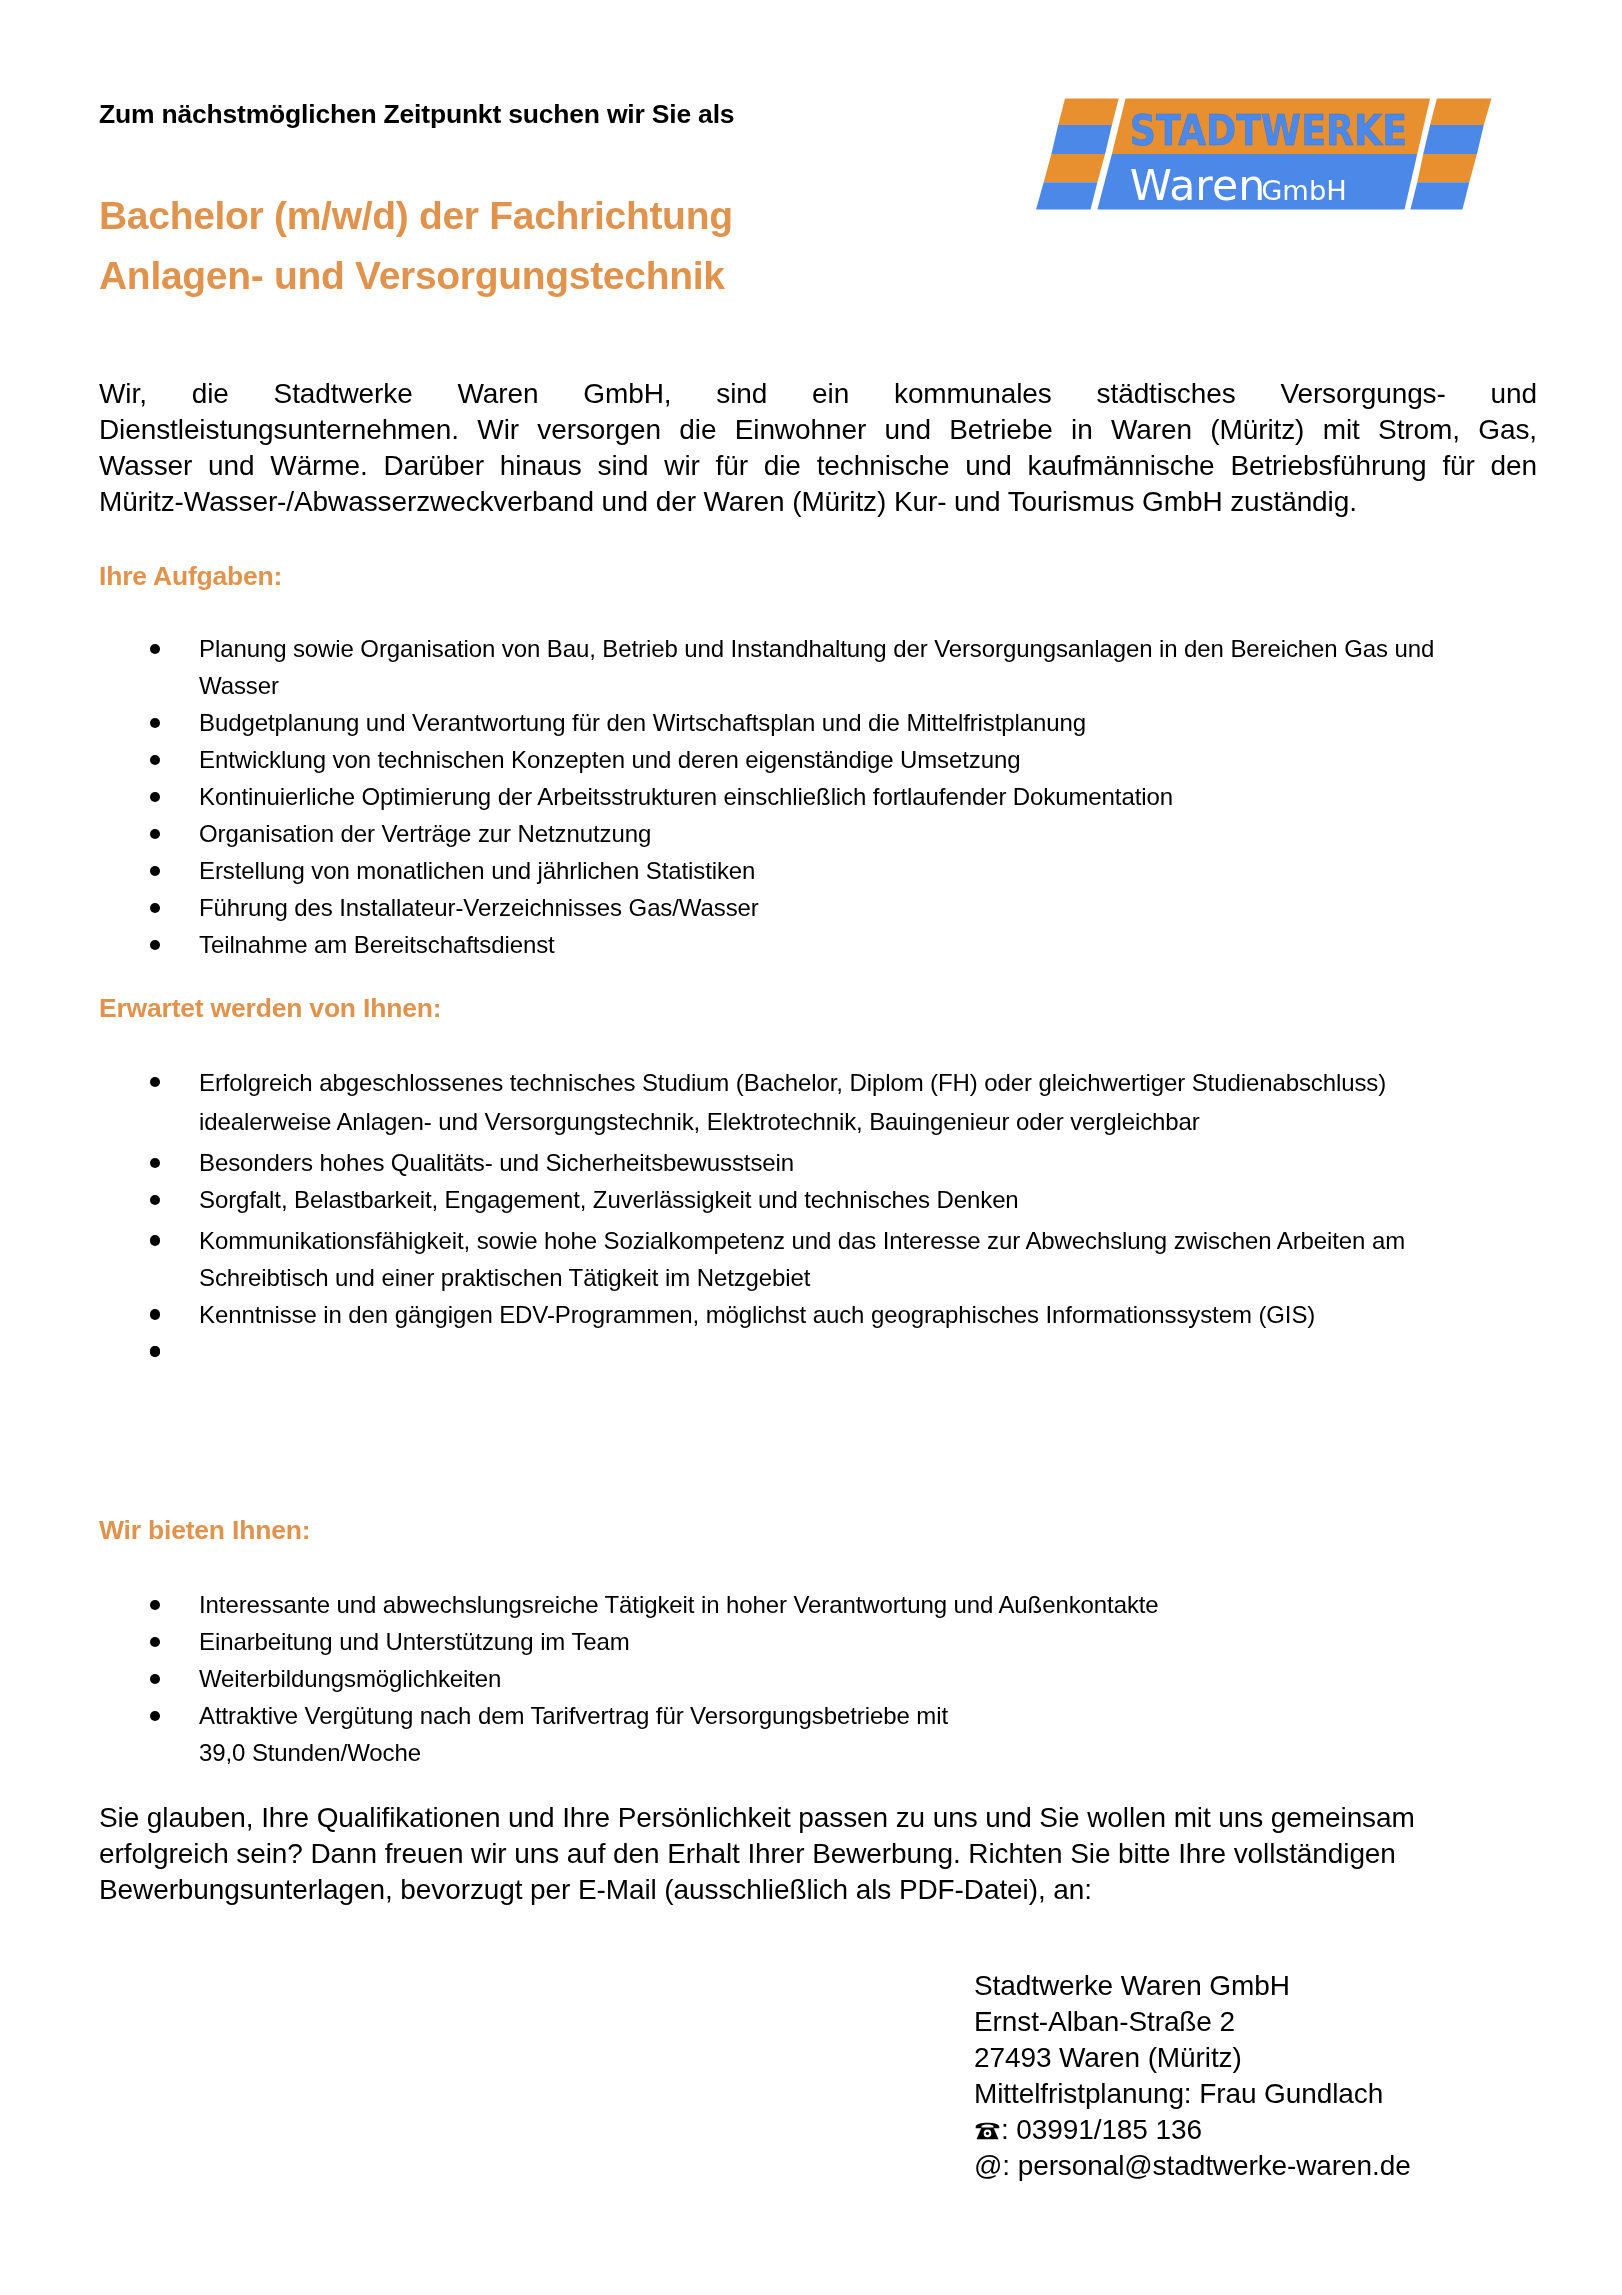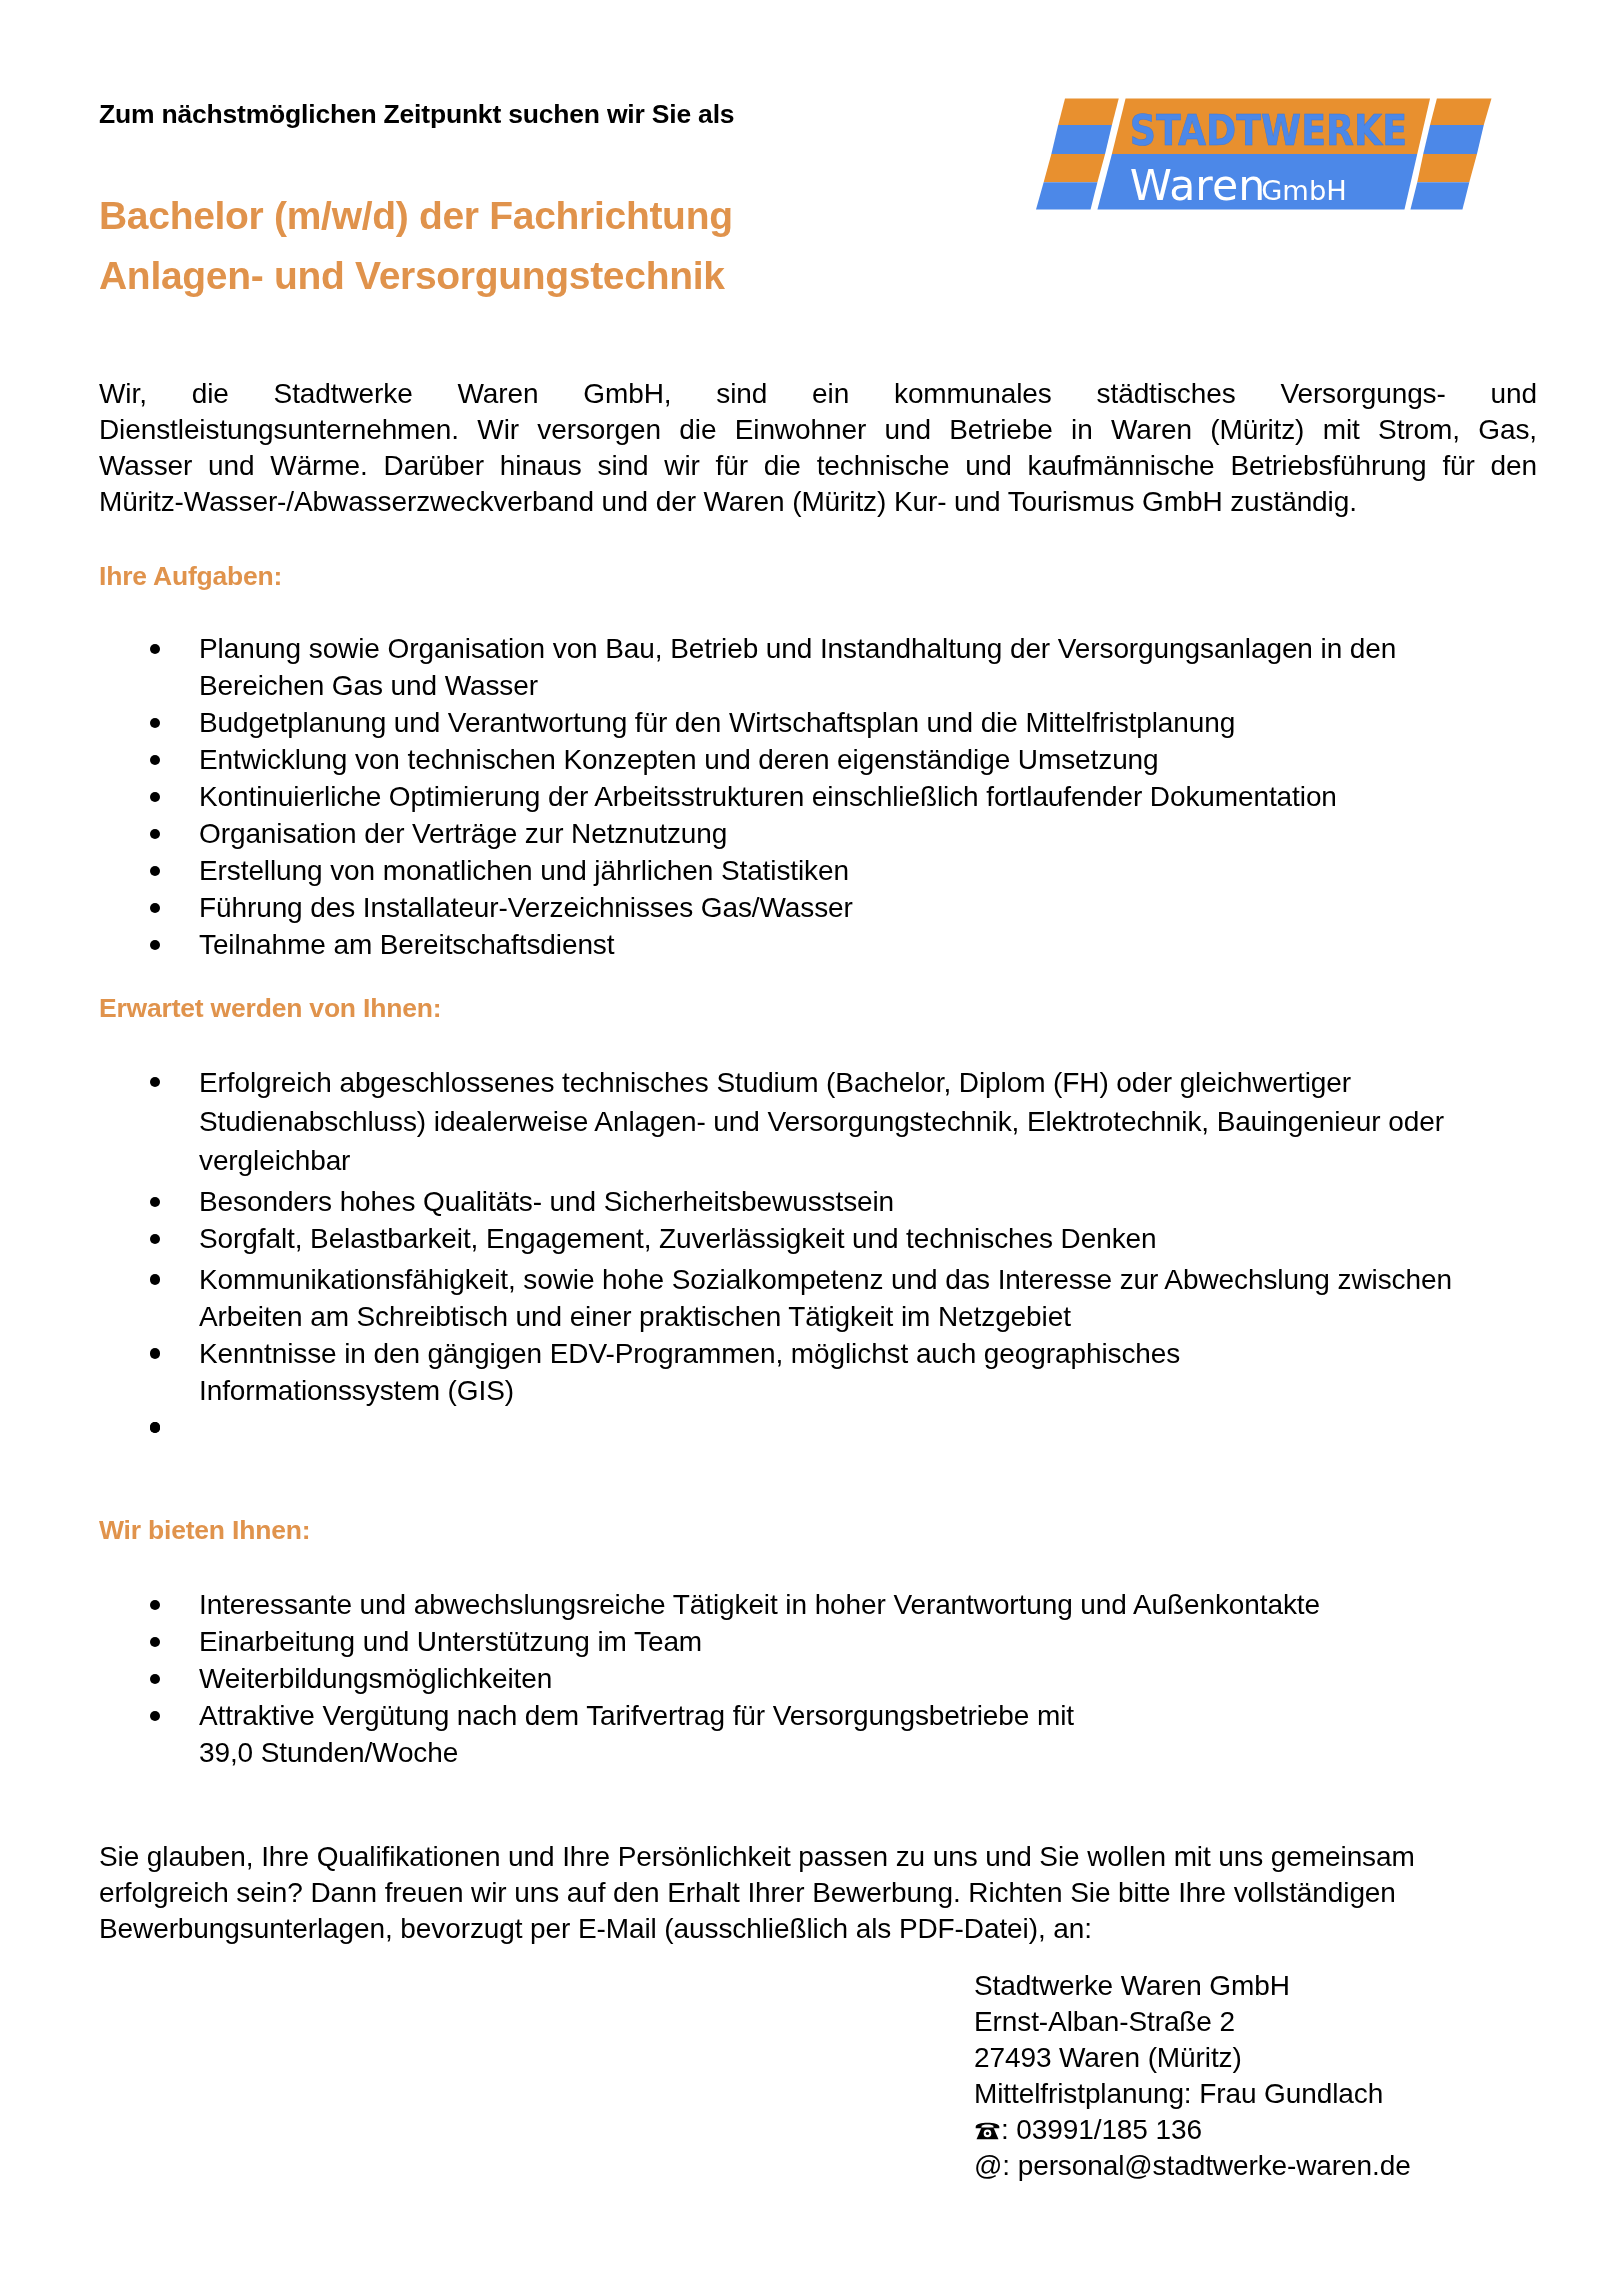--- a/index.html
+++ b/index.html
@@ -41,35 +41,35 @@
   .section-heading {
     position: absolute; left: 99px;
     font-size: 26.5px; font-weight: bold; color: #E0934C; letter-spacing: -0.2px;
   }
 
   ul.bullets {
     position: absolute; left: 0; width: 1537px; margin: 0; padding: 0; list-style: none;
   }
   ul.bullets li {
     position: relative; padding-left: 199px;
-    font-size: 28px; line-height: 37px; letter-spacing: -0.1px;
+    font-size: 24px; line-height: 37px; letter-spacing: -0.1px;
   }
   ul.bullets li .dot {
     position: absolute; left: 150px; top: 13.7px; width: 10.2px; height: 10.2px;
     border-radius: 50%; background: #000;
   }
   ul.bullets li .txt { display: block; width: 1332px; }
 
   ul.tasks { top: 630px; }
   ul.expect { top: 1063px; }
   ul.expect li.tall { line-height: 39px; }
   ul.expect li.gap-after { margin-bottom: 3.4px; }
   ul.offer { top: 1586px; }
 
-  .closing { top: 1839px; }
+  .closing { top: 1800px; }
 
   .contact {
     position: absolute; left: 974px; top: 1968px;
     font-size: 28px; line-height: 36px; letter-spacing: -0.1px;
   }
   .contact .row { white-space: nowrap; }
   .phone-icon { display: inline-block; width: 27px; height: 22px; vertical-align: -1.7px; }
 </style>
 </head>
 <body>

